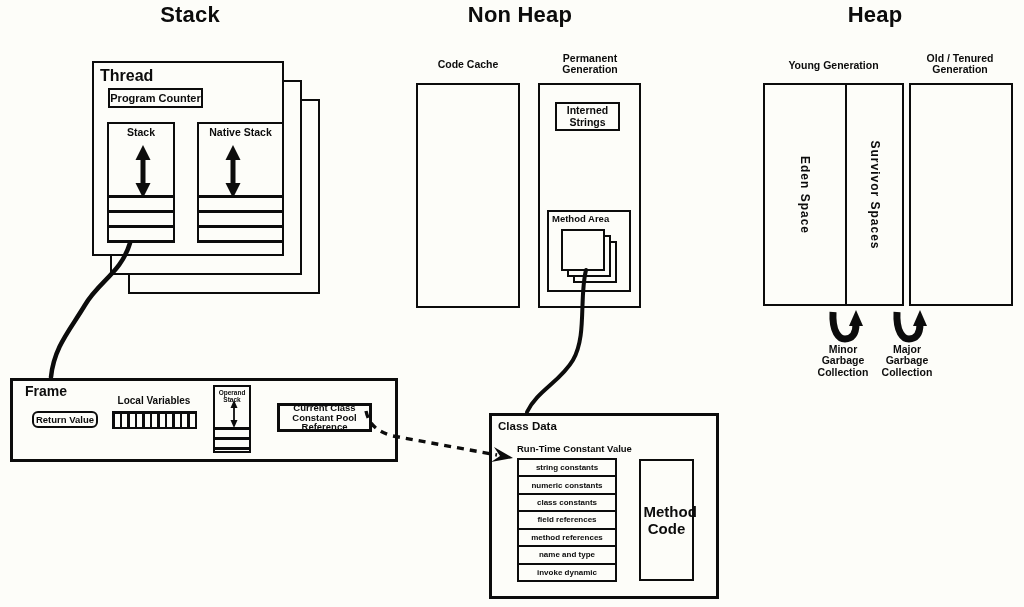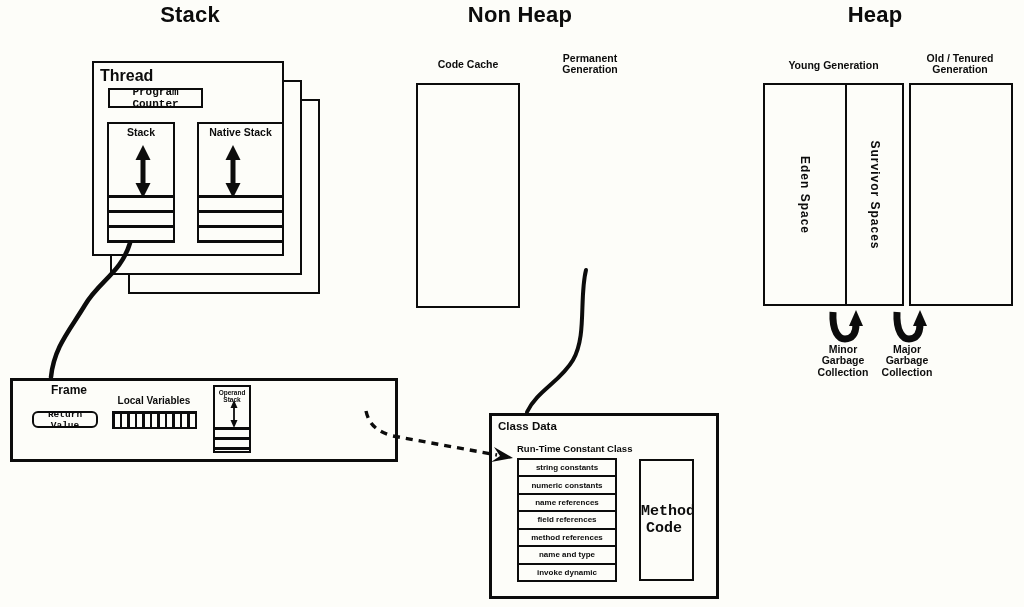--- a/index.html
+++ b/index.html
@@ -19,21 +19,21 @@
   .title{font-size:22px;letter-spacing:0.2px;}
   .hline{position:absolute;left:0;right:0;height:3px;background:var(--ink);}
   .vrot{position:absolute;left:50%;top:50%;transform:translate(-50%,-50%) rotate(90deg);
         white-space:nowrap;font-size:12px;letter-spacing:1px;}
   .lvrow{position:absolute;display:flex;background:var(--ink);padding:2.5px;gap:2.5px;box-sizing:border-box;}
   .lvrow .slot{flex:1;background:var(--bg);}
   .pool{position:absolute;border:2.5px solid var(--ink);box-sizing:border-box;display:flex;flex-direction:column;background:var(--bg);}
   .pool .prow{flex:1;border-bottom:2.5px solid var(--ink);display:flex;align-items:center;justify-content:center;
               font-size:8px;font-weight:bold;}
   .pool .prow:last-child{border-bottom:none;}
-  .flexc{display:flex;align-items:center;justify-content:flex-start;text-align:center;font-family:Liberation Mono, monospace;}
+  .flexc{display:flex;align-items:center;justify-content:center;text-align:center;}
   svg.overlay{position:absolute;left:0;top:0;pointer-events:none;}
 </style>
 </head>
 <body>
 
 <div class="canvas">
 
   <div class="label title c" style="left:110px;top:3px;width:160px;">Stack</div>
   <div class="label title c" style="left:795px;top:3px;width:160px;">Heap</div>
   <div class="label title c" style="left:430px;top:3px;width:180px;">Non Heap</div>
@@ -57,21 +57,21 @@
     <div class="box" style="left:103px;top:59px;width:87px;height:121px;">
       <div class="label c" style="left:0;right:0;top:3px;font-size:10.5px;">Native Stack</div>
       <div class="hline" style="top:71px;"></div>
       <div class="hline" style="top:86px;"></div>
       <div class="hline" style="top:101px;"></div>
       <div class="hline" style="top:116px;"></div>
     </div>
   </div>
 
   <div class="box b3" style="left:10px;top:378px;width:388px;height:84px;">
-    <div class="label" style="left:12px;top:3px;font-size:12px;margin-left:26px;">Frame</div>
+    <div class="label" style="left:12px;top:3px;font-size:14px;">Frame</div>
     <div class="box flexc" style="left:19px;top:30px;width:66px;height:17px;font-size:9.5px;border-radius:6px;">
       <span>Return Value</span>
     </div>
     <div class="label c" style="left:96px;top:15px;width:90px;font-size:10px;">Local Variables</div>
     <div class="lvrow" style="left:99px;top:30px;width:85px;height:18px;">
       <div class="slot"></div>
         <div class="slot"></div>
         <div class="slot"></div>
         <div class="slot"></div>
         <div class="slot"></div>
@@ -82,34 +82,48 @@
         <div class="slot"></div>
         <div class="slot"></div>
     </div>
 
     <div class="box" style="left:200px;top:4px;width:38px;height:68px;">
       <div class="label c" style="left:0;right:0;top:2px;font-size:6.5px;">Operand Stack</div>
       <div class="hline" style="top:40px;height:2.5px;"></div>
       <div class="hline" style="top:50px;height:2.5px;"></div>
       <div class="hline" style="top:60px;height:2.5px;"></div>
     </div>
+    <div class="box b3 flexc" style="left:264px;top:22px;width:95px;height:29px;font-size:9.5px;line-height:1.05;">
+      <span>Current Class Constant Pool Reference</span>
+    </div>
   </div>
 
   <div class="label c" style="left:418px;top:59px;width:100px;font-size:10.5px;white-space:nowrap;">Code Cache</div>
   <div class="box" style="left:416px;top:83px;width:104px;height:225px;"></div>
 
   <div class="label c" style="left:550px;top:53px;width:80px;font-size:10.5px;">Permanent Generation</div>
+  <div class="box" style="left:538px;top:83px;width:103px;height:225px;">
+    <div class="box flexc" style="left:15px;top:17px;width:65px;height:29px;font-size:10.5px;line-height:1.05;">
+      <span>Interned Strings</span>
+    </div>
+    <div class="box" style="left:7px;top:125px;width:84px;height:82px;">
+      <div class="label" style="left:3px;top:2px;font-size:9.5px;">Method Area</div>
+      <div class="box" style="left:24px;top:29px;width:44px;height:42px;"></div>
+      <div class="box" style="left:18px;top:23px;width:44px;height:42px;"></div>
+      <div class="box" style="left:12px;top:17px;width:44px;height:42px;"></div>
+    </div>
+  </div>
 
   <div class="box b3" style="left:489px;top:413px;width:230px;height:186px;">
     <div class="label" style="left:6px;top:4px;font-size:11.5px;">Class Data</div>
-    <div class="label" style="left:25px;top:28px;font-size:9.5px;">Run-Time Constant Class</div>
+    <div class="label" style="left:25px;top:28px;font-size:9.5px;">Run-Time Constant Value</div>
     <div class="pool" style="left:25px;top:42px;width:100px;height:124px;">
       <div class="prow">string constants</div>
       <div class="prow">numeric constants</div>
-      <div class="prow">name references</div>
+      <div class="prow">class constants</div>
       <div class="prow">field references</div>
       <div class="prow">method references</div>
       <div class="prow">name and type</div>
       <div class="prow">invoke dynamic</div>
     </div>
     <div class="box flexc" style="left:147px;top:43px;width:55px;height:122px;font-size:15px;">
       <span style="width:46px;">Method Code</span>
     </div>
   </div>
 

